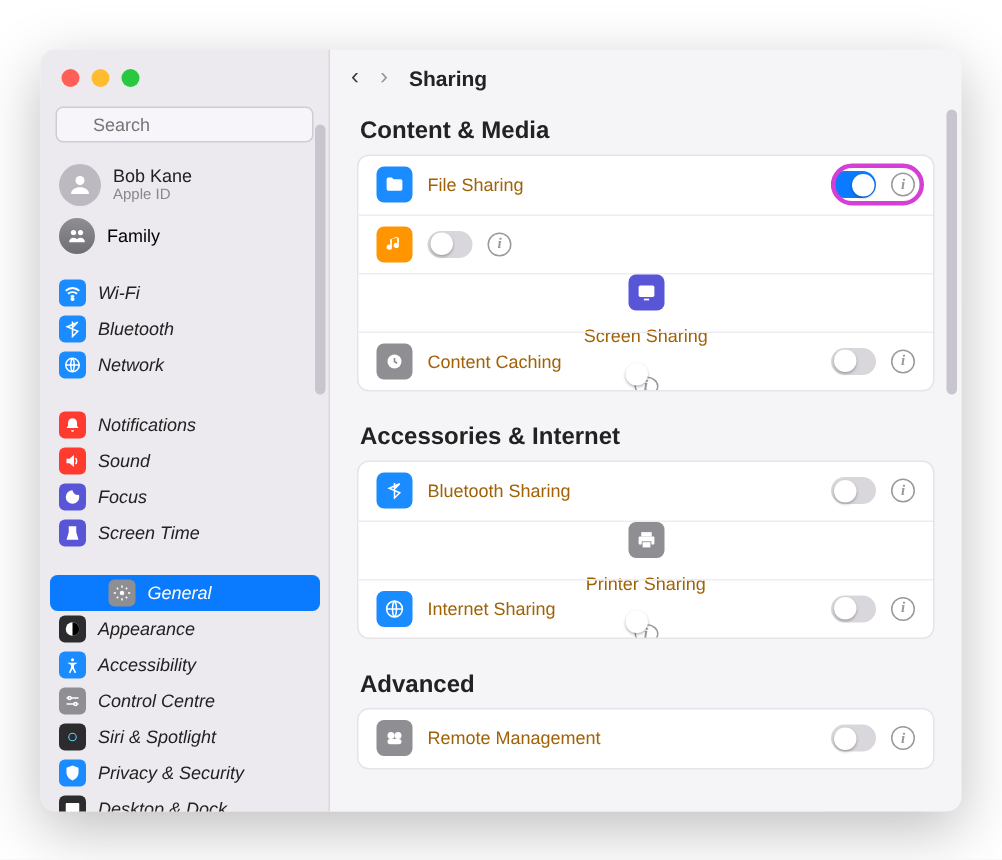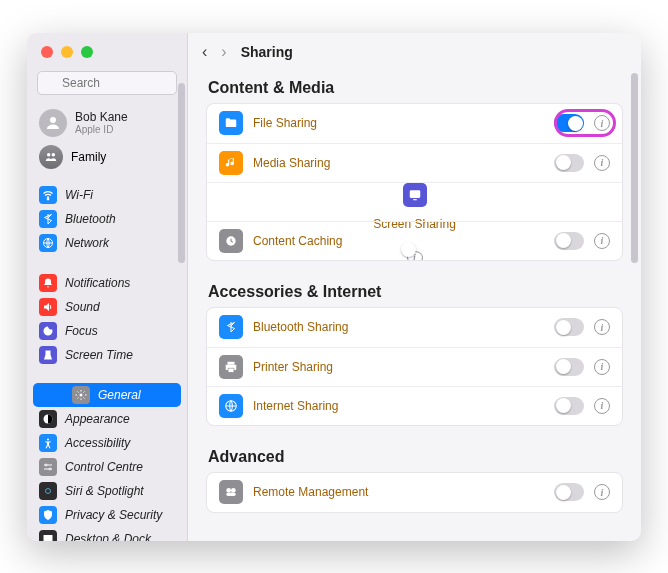--- a/index.html
+++ b/index.html
@@ -1,18 +1,18 @@
 <!DOCTYPE html>
 <html><head>
 <meta charset="utf-8">
 <style>
 * { box-sizing: border-box; margin: 0; padding: 0; font-family: -apple-system, "Helvetica Neue", Arial, sans-serif; }
 body { background: #fff; display: flex; align-items: center; justify-content: center; height: 573px; width: 668px; }
 .window { width: 614px; height: 508px; background: #f5f4f6; border-radius: 10px; box-shadow: 0 12px 40px rgba(0,0,0,0.25); display: flex; overflow: hidden; position: relative; }
-.sidebar { width: 161px; background: #ece9ef; display: flex; flex-direction: column; border-right: 1px solid #d9d6dc; position: relative; }
+.sidebar { width: 193px; background: #ece9ef; display: flex; flex-direction: column; border-right: 1px solid #d9d6dc; position: relative; }
 .titlebar { height: 38px; display: flex; align-items: center; padding-left: 14px; gap: 8px; }
 .tl-btn { width: 12px; height: 12px; border-radius: 50%; }
 .tl-red { background: #ff5f57; } .tl-yellow { background: #febc2e; } .tl-green { background: #28c840; }
 .search-wrap { padding: 0 10px 8px; }
 .search { width: 100%; height: 24px; border: 1px solid #d0ccd4; border-radius: 5px; padding: 0 6px 0 24px; font-size: 12px; background: #f7f5f9; color: #888; position: relative; }
 .search-box { position: relative; }
 .search-box .sicon { position: absolute; left: 7px; top: 4px; color: #888; font-size: 13px; }
 .sb-scroll { overflow-y: auto; flex: 1; padding: 0 6px 6px; }
 .user-block { padding: 6px 6px 4px; display: flex; align-items: center; gap: 8px; }
 .avatar { width: 28px; height: 28px; border-radius: 50%; background: #bcbac0; display: flex; align-items: center; justify-content: center; color: #fff; }
@@ -246,21 +246,20 @@
             </div>
             <div class="info">i</div>
             <div class="highlight-ring" style="right: 6px; top: 5px;"></div>
           </div>
           <div class="row" style="position: relative;">
             <div class="row-ic" style="background: rgb(255, 149, 0);">
               <svg width="14" height="14" viewBox="0 0 24 24" fill="#fff">
                 <path d="M9 3v12a3 3 0 11-2-2.8V6l10-2v9a3 3 0 11-2-2.8V3L9 5z"></path>
               </svg>
             </div>
-            <div class="row-label">Media Sharing</div>
             <div class="toggle">
               <div class="knob"></div>
             </div>
             <div class="info">i</div>
           </div>
           <div class="row" style="position: relative; flex-direction: column;">
             <div class="row-ic" style="background: rgb(88, 86, 214);">
               <svg width="14" height="14" viewBox="0 0 24 24" fill="#fff">
                 <rect x="3" y="4" width="18" height="13" rx="2"></rect>
                 <rect x="9" y="19" width="6" height="2"></rect>
@@ -293,21 +292,21 @@
               <svg width="12" height="12" viewBox="0 0 24 24" fill="none" stroke="#fff" stroke-width="2">
                 <path d="M12 2v20l7-7-14-6 14-6-7 7"></path>
               </svg>
             </div>
             <div class="row-label">Bluetooth Sharing</div>
             <div class="toggle">
               <div class="knob"></div>
             </div>
             <div class="info">i</div>
           </div>
-          <div class="row" style="position: relative;">
+          <div class="row" style="position: relative; flex-direction: column;">
             <div class="row-ic" style="background: rgb(142, 142, 147);">
               <svg width="14" height="14" viewBox="0 0 24 24" fill="#fff">
                 <rect x="6" y="3" width="12" height="5"></rect>
                 <rect x="3" y="8" width="18" height="9" rx="1"></rect>
                 <rect x="7" y="14" width="10" height="7" fill="#fff" stroke="#8e8e93"></rect>
               </svg>
             </div>
             <div class="row-label">Printer Sharing</div>
             <div class="toggle">
               <div class="knob"></div>

